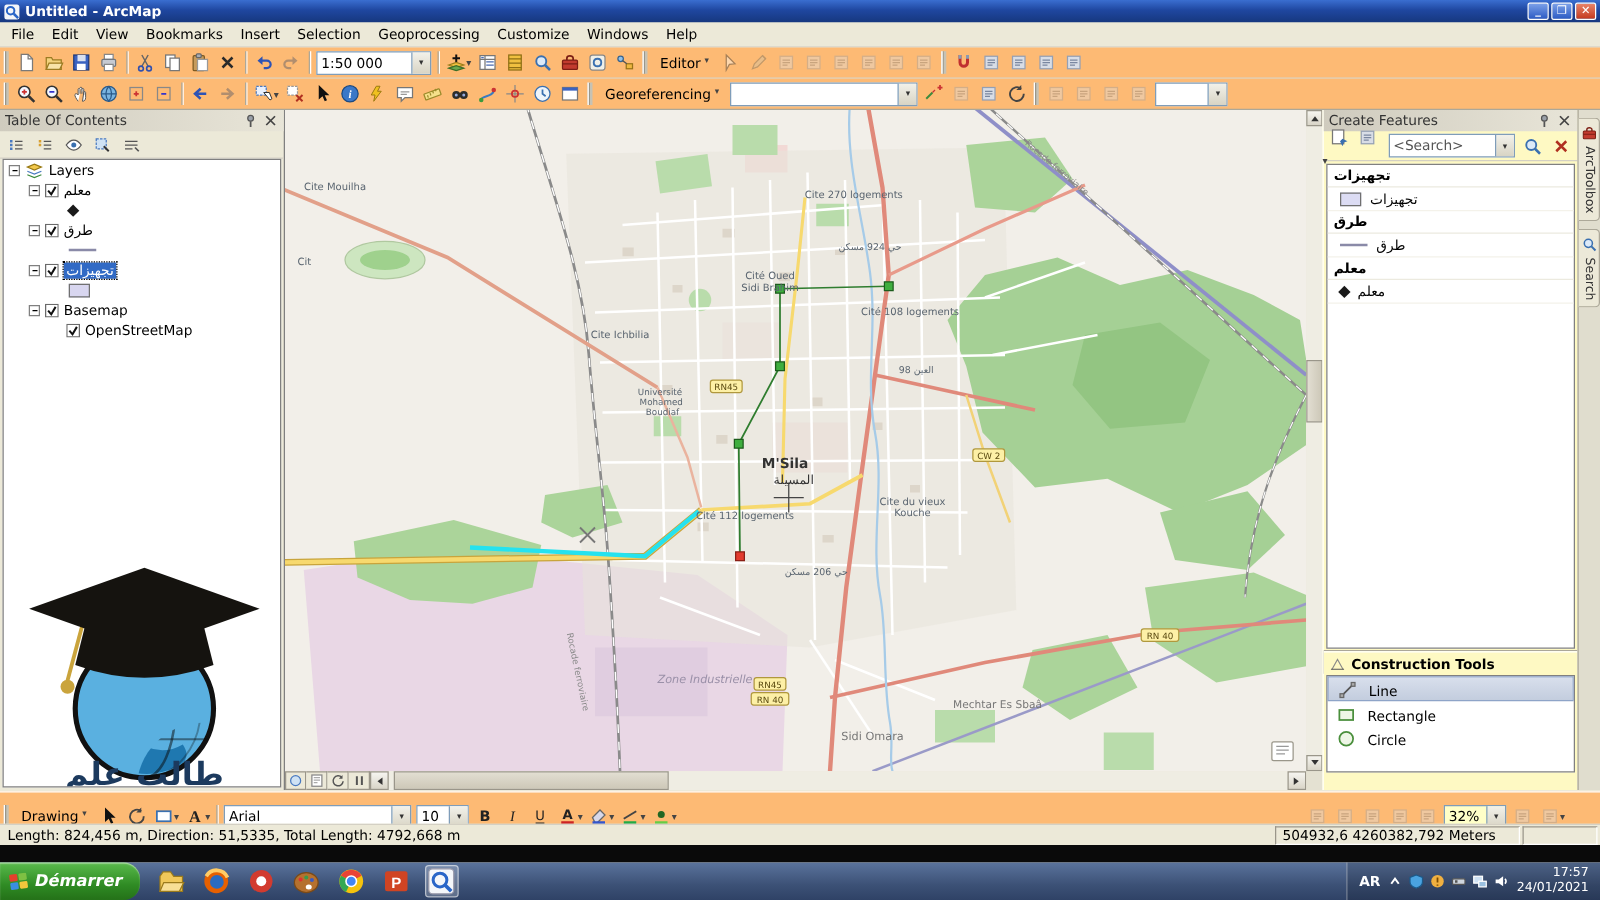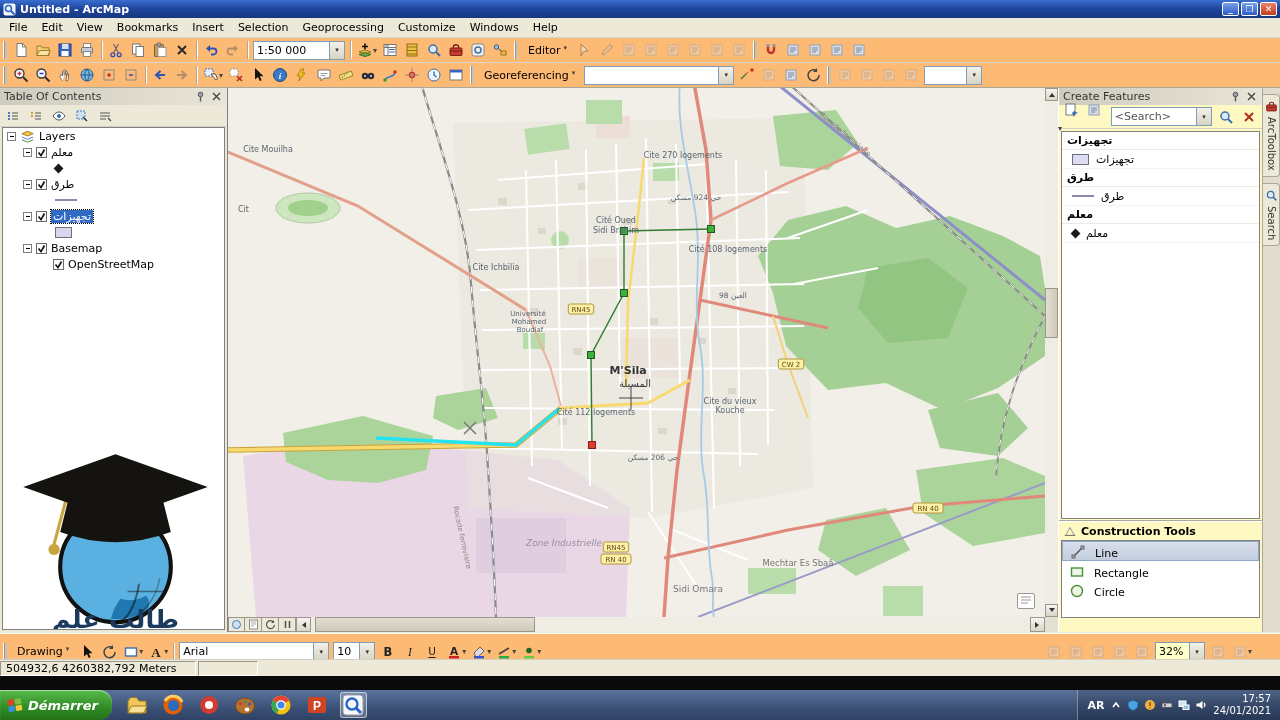--- a/index.html
+++ b/index.html
@@ -10,21 +10,21 @@
 #titlebar .appicon{width:13px;height:13px;display:inline-block}
 #titlebar .wbtns{margin-left:auto;display:flex;gap:2px}
 .wbtn{width:17px;height:14px;display:flex;align-items:center;justify-content:center;font-size:9px;font-weight:bold;color:#fff;border:1px solid #fff;border-radius:2px;background:linear-gradient(#7ba0e8,#2c5bc4)}
 .wbtn.close{background:linear-gradient(#e8846a,#c43a1e)}
 
 #menubar{position:absolute;left:0;top:18px;right:0;height:20px;display:flex;align-items:center;background:#ece9d8;border-bottom:1px solid #d8d4c8;padding-left:2px}
 .menu-item{padding:3px 7px;cursor:default}
 .toolbar{position:absolute;left:0;right:0;display:flex;align-items:center;background:#fdba74;overflow:hidden}
 #tb1{top:38px;height:25px;border-bottom:1px solid #d8d4c8}
 #tb2{top:63px;height:25px;border-bottom:1px solid #aca899}
-#drawbar{top:633px;height:40px;border-top:1px solid #fff;border-bottom:4px solid #22c55e}
+#drawbar{top:633px;height:40px;border-top:1px solid #fff;border-bottom:1px solid #22c55e}
 .grip{width:4px;height:18px;margin:0 3px;border-left:1px solid #fff;background:#c6c2b4;box-shadow:inset 1px 0 #9a968a}
 .sep{width:1px;height:18px;background:#aca899;box-shadow:1px 0 #fff;margin:0 3px}
 .tbi{width:22px;height:22px;min-width:22px;display:inline-flex;align-items:center;justify-content:center}
 .tbi svg{width:16px;height:16px}
 .tbi.dis{opacity:.42;filter:grayscale(.8)}
 .ddbtn{font-size:8px;color:#444;padding:0 2px 0 0;margin-left:-3px}
 .combo{height:19px;background:#fff;border:1px solid #7f9db9;display:inline-flex;align-items:center;font-size:11px;margin:0 2px;position:relative}
 .combo .cval{padding:0 3px;white-space:nowrap;overflow:hidden;flex:1}
 .combo .dd2{width:15px;height:100%;border-left:1px solid #7f9db9;background:linear-gradient(#f2f1ea,#d8d4c4);display:flex;align-items:center;justify-content:center;font-size:7px;color:#333}
 .mlbl{display:inline-flex;gap:3px;padding:2px 6px;border:1px solid transparent;white-space:nowrap}
@@ -1100,20 +1100,21 @@
       <svg viewBox="0 0 16 16">
         <rect x="3" y="3" width="10" height="10" fill="#d8dde6" stroke="#94a0b4"></rect>
         <path d="M5 6h6M5 8h6M5 10h4" stroke="#7a87a0"></path>
       </svg>
     </span>
     <span class="ddbtn">▾</span>
     <span style="width:26px"></span>
   </div>
 
 <div id="statusbar">
+  <span id="status-left">Length: 824,456 m, Direction: 51,5335, Total Length: 4792,668 m</span>
   <span class="scell" style="width:196px">504932,6  4260382,792 Meters</span>
   <span class="scell" style="width:60px"></span>
 </div>
 
 <div id="blackstrip"></div>
 
 <div id="taskbar">
   <div id="startbtn">
     <svg width="16" height="15" viewBox="0 0 16 15">
         <g transform="rotate(-8 8 7.5)">

